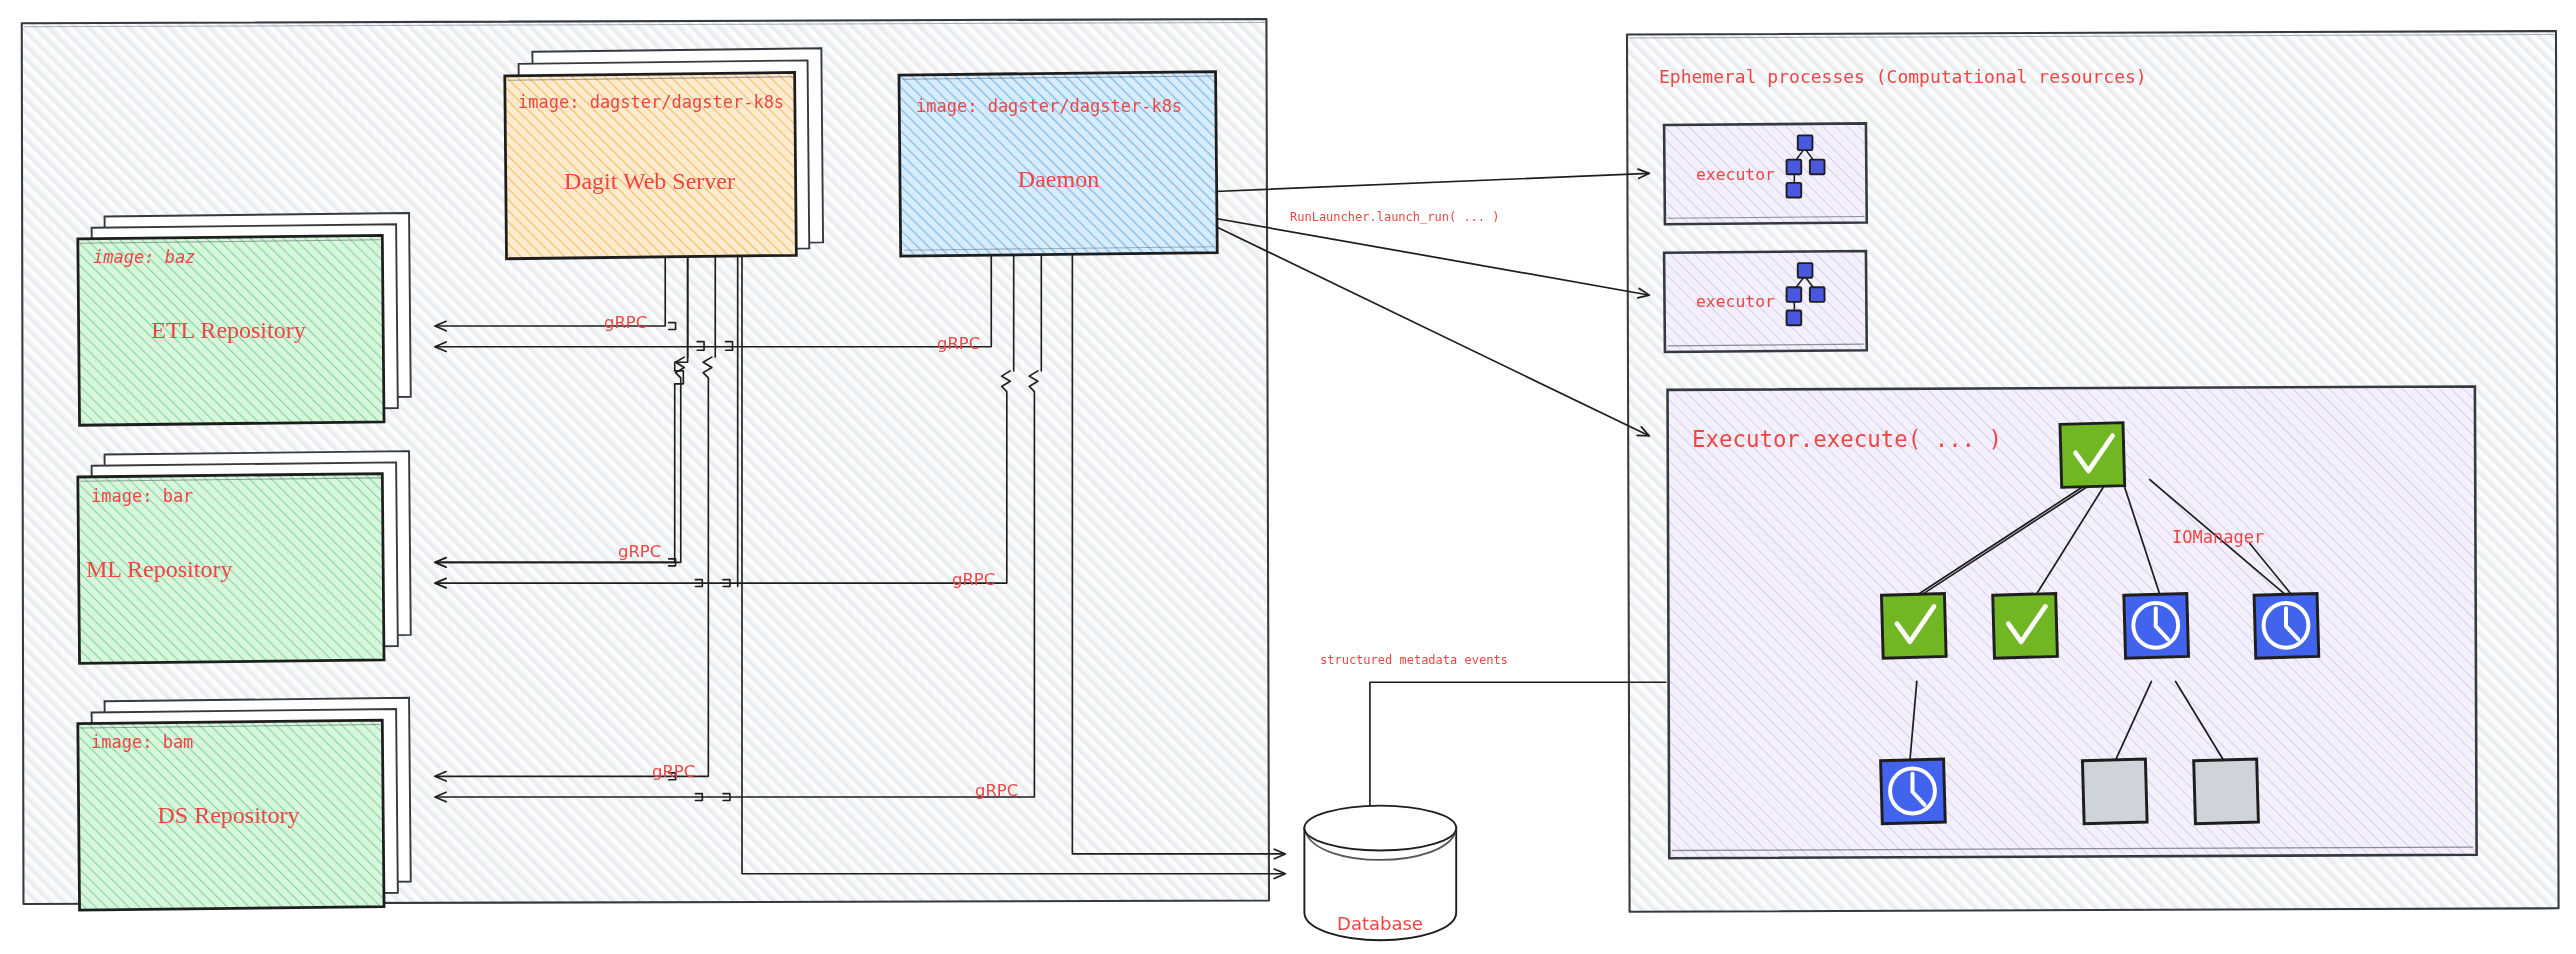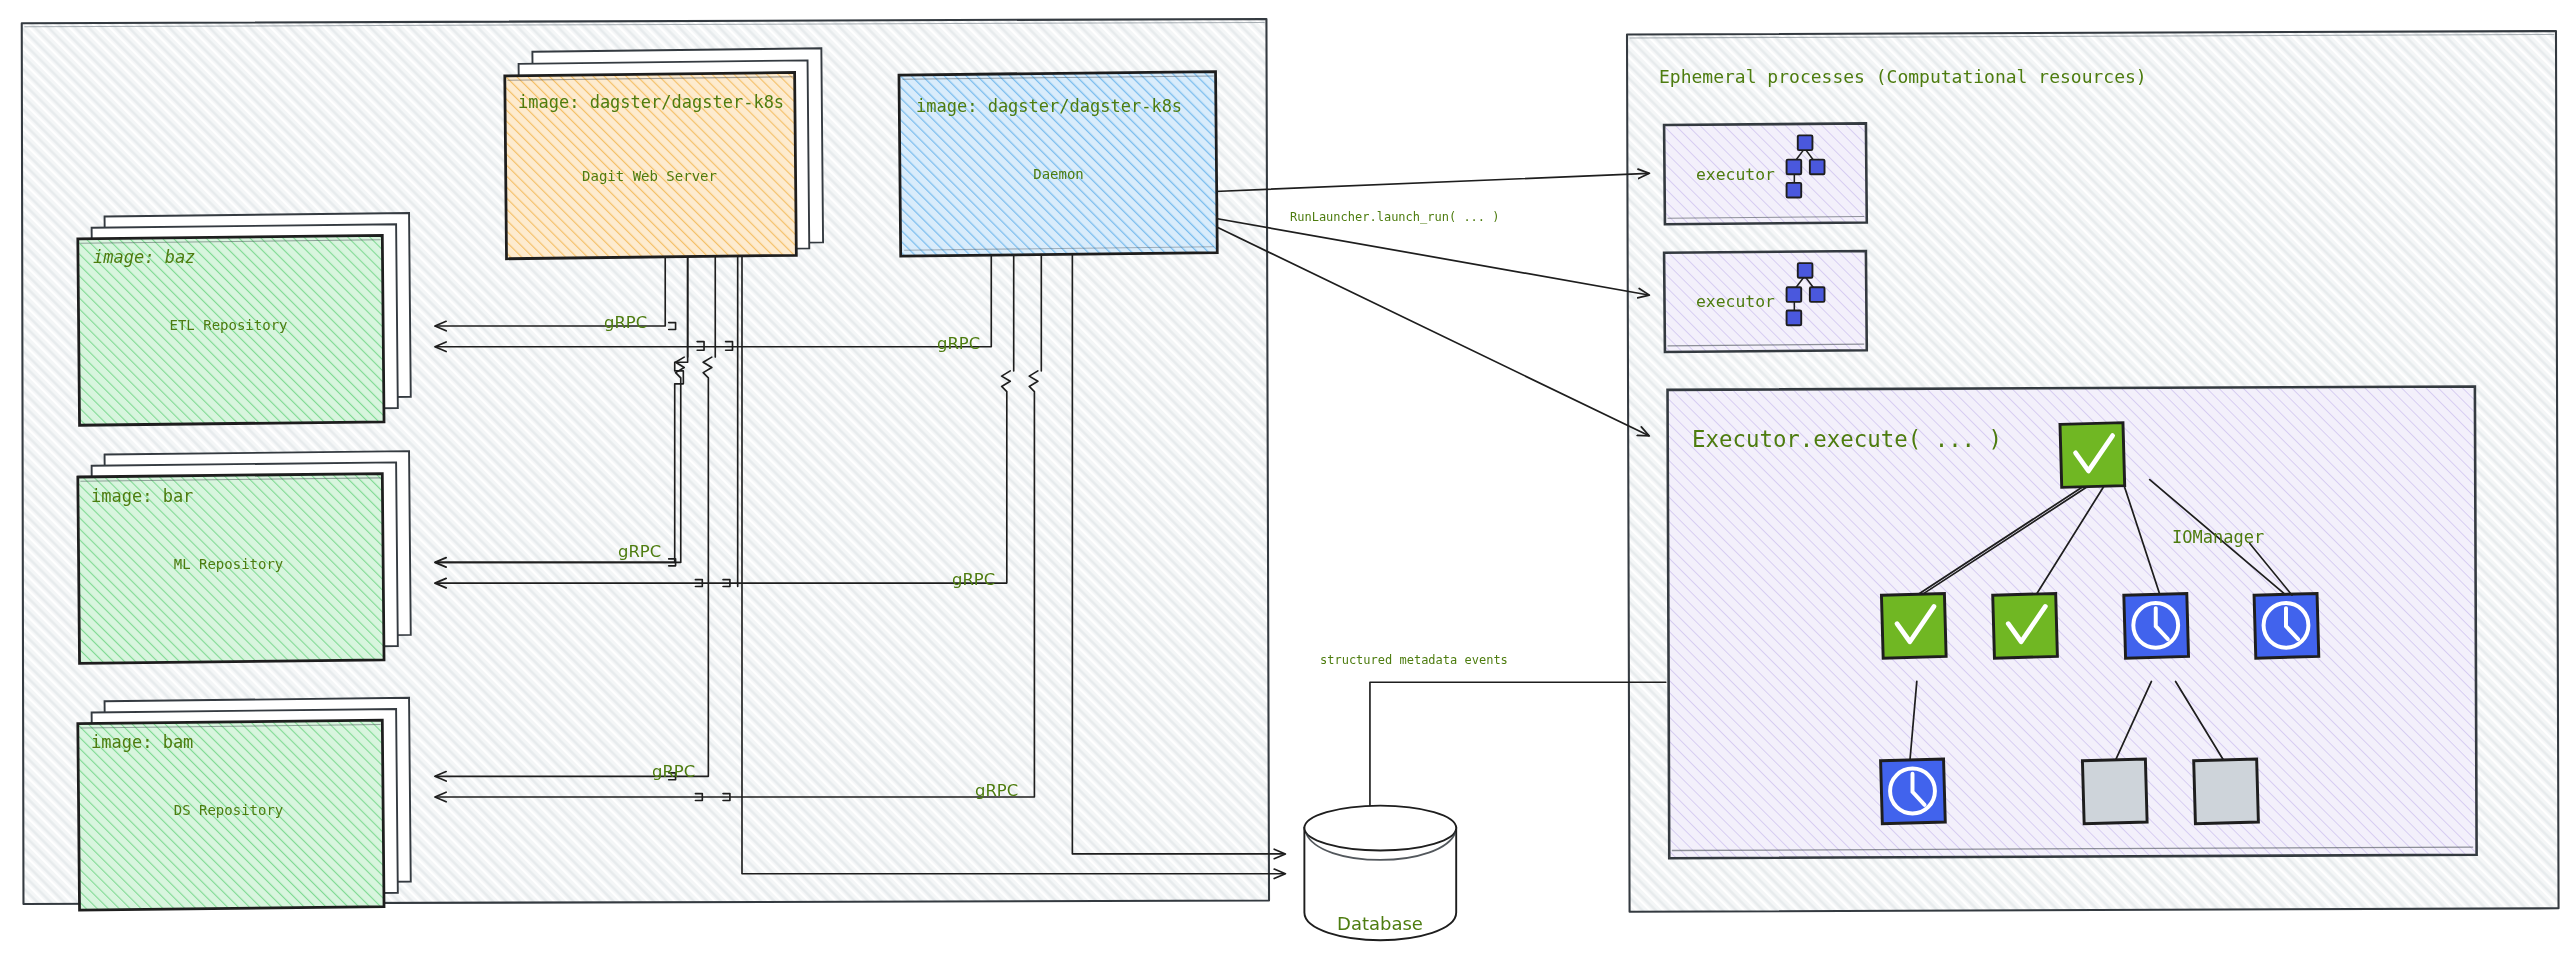--- a/index.html
+++ b/index.html
@@ -23,33 +23,34 @@
   svg.layer {
     position: absolute;
     left: 0; top: 0;
     width: 2576px;
     height: 954px;
     overflow: visible;
   }
   .lbl {
     position: absolute;
     font-family: "DejaVu Sans Mono", monospace;
-    color: #4d7c0f;
+    color: #ef4444;
     white-space: pre;
     line-height: 1.15;
     letter-spacing: 0px;
   }
   .panel-title {
     font-size: 18px;
   }
   .box-image {
     font-size: 17px;
   }
   .box-name {
-    font-size: 14px;
+    font-size: 24px;
+    font-family: Liberation Serif, serif;
   }
   .exec-name {
     font-size: 16.4px;
   }
   .grpc {
     font-size: 16.4px;
     font-family: "DejaVu Sans", sans-serif;
   }
   .api-call {
     font-size: 12px;
@@ -292,21 +293,21 @@
   <div class="lbl box-image" style="left:518px; top:93px;">image: dagster/dagster-k8s</div>
   <div class="lbl box-name" style="left:518px; top:168px; width:263px; text-align:center;">Dagit Web Server</div>
 
   <div class="lbl box-image" style="left:916px; top:97px;">image: dagster/dagster-k8s</div>
   <div class="lbl box-name" style="left:916px; top:166px; width:285px; text-align:center;">Daemon</div>
 
   <div class="lbl box-image" style="left:93px; top:248px;font-style:italic;">image: baz</div>
   <div class="lbl box-name" style="left:86px; top:317px; width:285px; text-align:center;">ETL Repository</div>
 
   <div class="lbl box-image" style="left:91px; top:487px;text-align:right;">image: bar</div>
-  <div class="lbl box-name" style="left:86px; top:556px; width:285px; text-align:center;">ML Repository</div>
+  <div class="lbl box-name" style="left:86px; top:556px; width:285px; text-align:left;">ML Repository</div>
 
   <div class="lbl box-image" style="left:91px; top:733px;">image: bam</div>
   <div class="lbl box-name" style="left:86px; top:802px; width:285px; text-align:center;">DS Repository</div>
 
   <div class="lbl grpc" style="left:604px; top:314px;">gRPC</div>
   <div class="lbl grpc" style="left:937px; top:335px;">gRPC</div>
   <div class="lbl grpc" style="left:618px; top:543px;">gRPC</div>
   <div class="lbl grpc" style="left:952px; top:571px;">gRPC</div>
   <div class="lbl grpc" style="left:652px; top:763px;">gRPC</div>
   <div class="lbl grpc" style="left:975px; top:782px;">gRPC</div>

